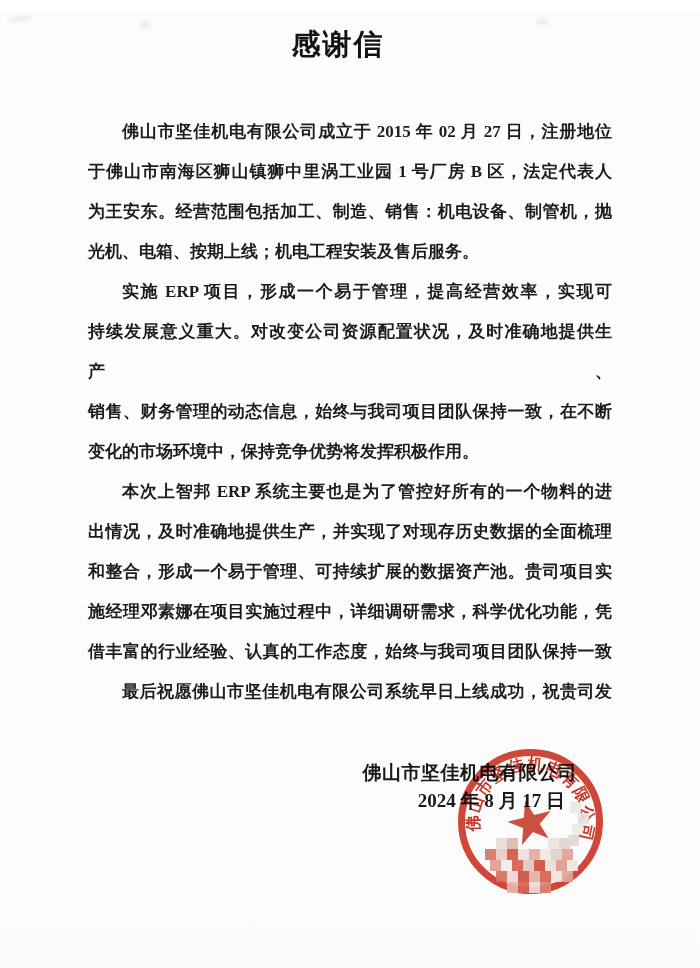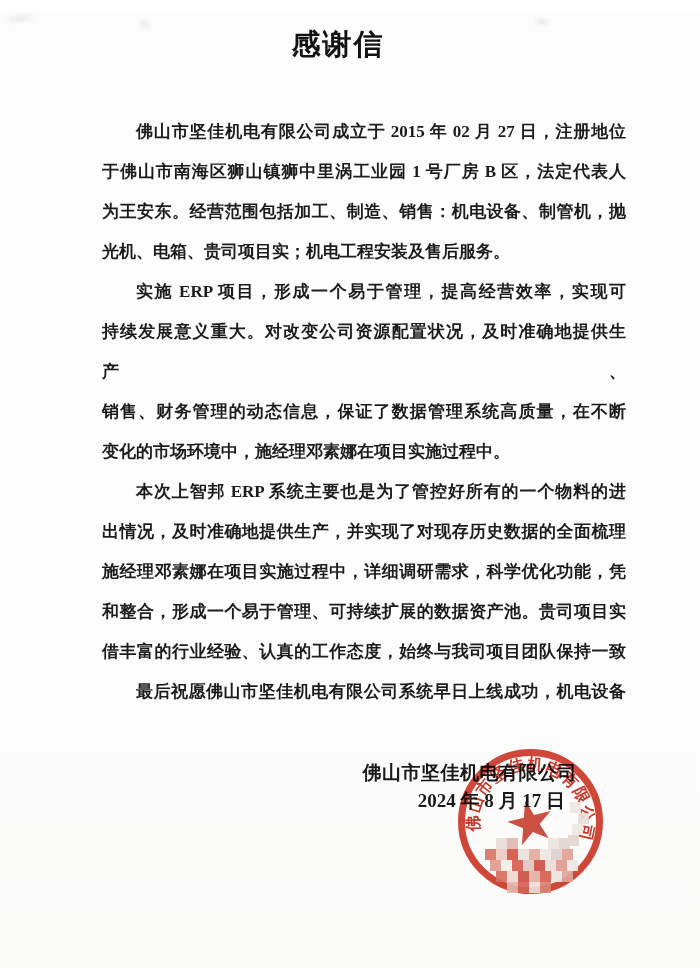--- a/index.html
+++ b/index.html
@@ -21,21 +21,21 @@
     text-align: center;
     font-size: 29px;
     font-weight: bold;
     letter-spacing: 2px;
     color: #121212;
     transform: translateX(-12px);
   }
   .letter-body {
     position: absolute;
     top: 100px;
-    left: 102px;
+    left: 88px;
     width: 524px;
     font-size: 17px;
     font-weight: 600;
     color: #1c1c1c;
   }
   .para { margin: 0; }
   .line {
     line-height: 40px;
     text-align: justify;
     text-align-last: justify;
@@ -98,37 +98,37 @@
   <div class="speck speck-2"></div>
   <div class="speck speck-3"></div>
 
   <div class="title">感谢信</div>
 
   <div class="letter-body">
       <div class="para">
         <div class="line first">佛山市坚佳机电有限公司成立于 2015 年 02 月 27 日，注册地位</div>
         <div class="line">于佛山市南海区狮山镇狮中里涡工业园 1 号厂房 B 区，法定代表人</div>
         <div class="line">为王安东。经营范围包括加工、制造、销售：机电设备、制管机，抛</div>
-        <div class="line last">光机、电箱、贵司项目实；机电工程安装及售后服务。</div>
+        <div class="line last">光机、电箱、按期上线；机电工程安装及售后服务。</div>
       </div>
       <div class="para">
         <div class="line first">实施 ERP 项目，形成一个易于管理，提高经营效率，实现可</div>
         <div class="line">持续发展意义重大。对改变公司资源配置状况，及时准确地提供生产、</div>
-        <div class="line">销售、财务管理的动态信息，保证了数据管理系统高质量，在不断</div>
-        <div class="line last">变化的市场环境中，施经理邓素娜在项目实施过程中。</div>
+        <div class="line">销售、财务管理的动态信息，始终与我司项目团队保持一致，在不断</div>
+        <div class="line last">变化的市场环境中，保持竞争优势将发挥积极作用。</div>
       </div>
       <div class="para">
         <div class="line first">本次上智邦 ERP 系统主要也是为了管控好所有的一个物料的进</div>
         <div class="line">出情况，及时准确地提供生产，并实现了对现存历史数据的全面梳理</div>
+        <div class="line">和整合，形成一个易于管理、可持续扩展的数据资产池。贵司项目实</div>
         <div class="line">施经理邓素娜在项目实施过程中，详细调研需求，科学优化功能，凭</div>
-        <div class="line">和整合，形成一个易于管理、可持续扩展的数据资产池。贵司项目实</div>
         <div class="line">借丰富的行业经验、认真的工作态度，始终与我司项目团队保持一致</div>
       </div>
       <div class="para">
-        <div class="line first">最后祝愿佛山市坚佳机电有限公司系统早日上线成功，机电设备</div>
+        <div class="line first">最后祝愿佛山市坚佳机电有限公司系统早日上线成功，祝贵司发</div>
       </div>
     </div>
 
   <div class="sig-company">佛山市坚佳机电有限公司</div>
   <div class="sig-date">2024 年 8 月 17 日</div>
 
   <div class="seal">
     <svg viewBox="0 0 161 161" xmlns="http://www.w3.org/2000/svg">
       <defs>
         <path id="seal-arc" d="M 80.5 131.5 A 52 52 0 1 1 80.52 131.5" fill="none"></path>

